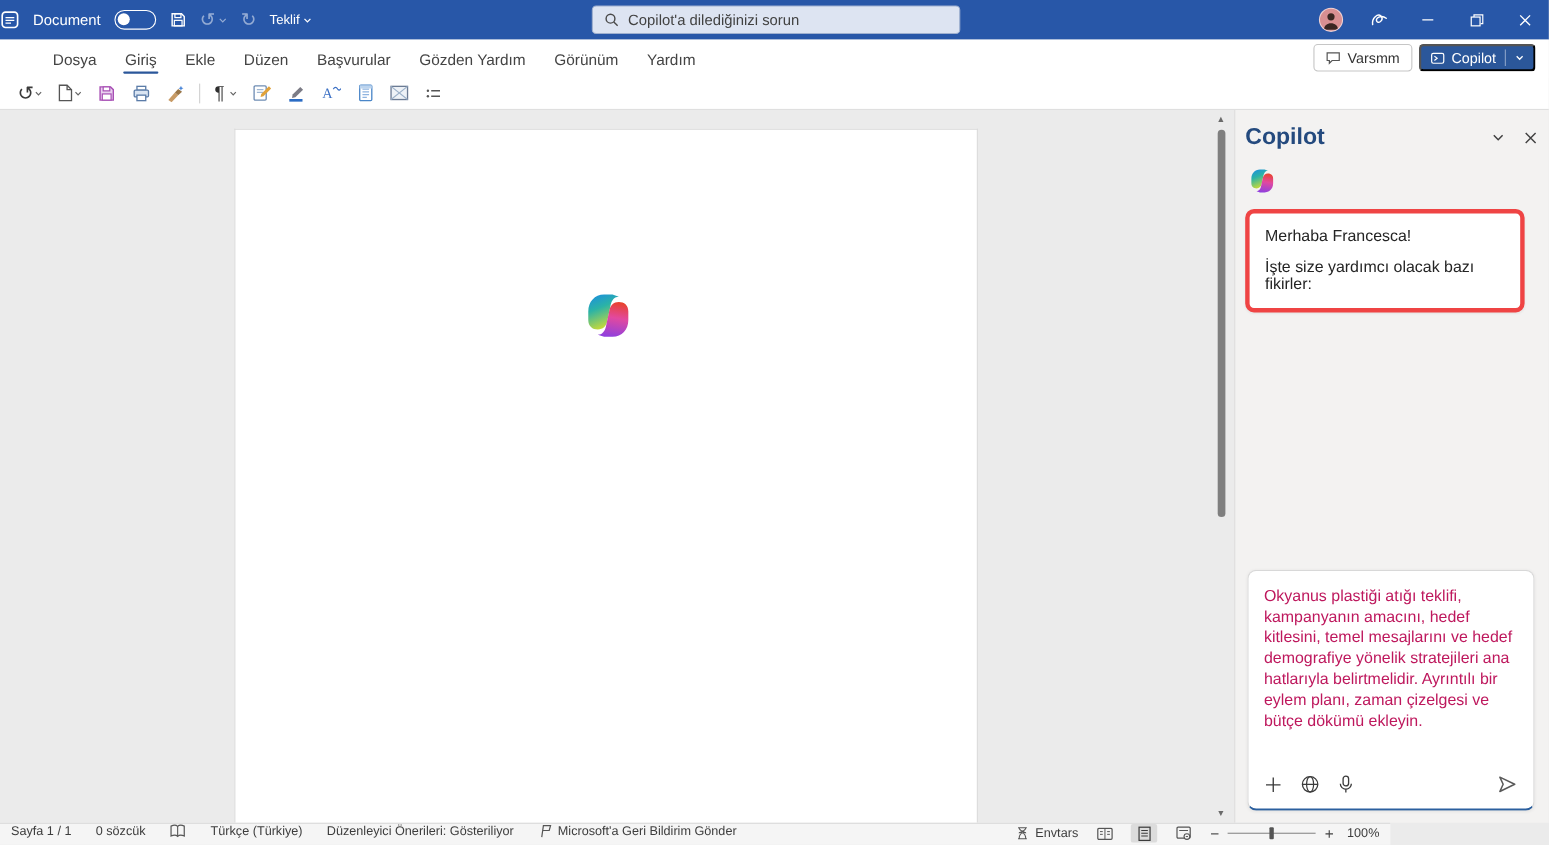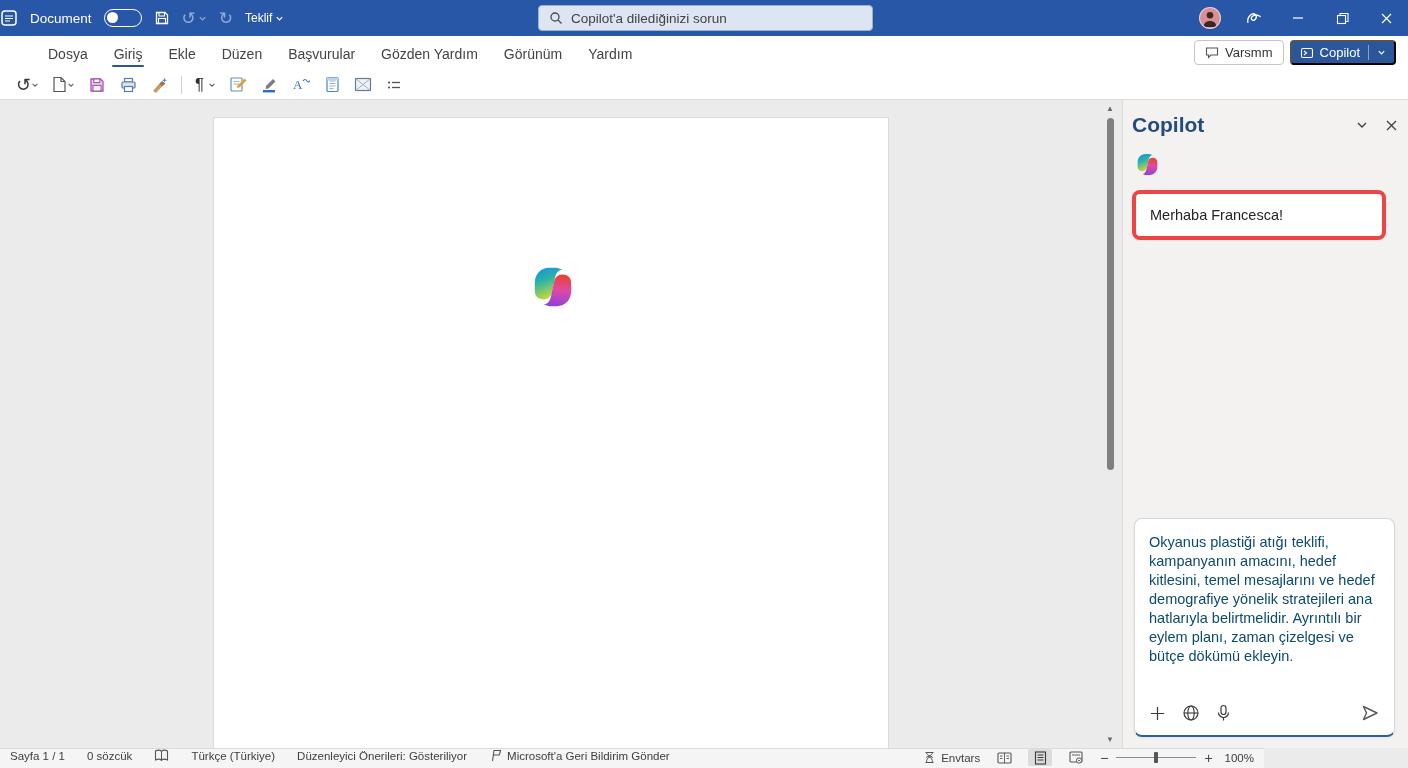--- a/index.html
+++ b/index.html
@@ -83,21 +83,21 @@
   .panel-logo { position:absolute; left:12px; top:52px; width:25px; height:25px; }
   .msg-card { position:absolute; left:9px; top:90px; width:254px;
     background:#fff; border:4px solid #ef4444; border-radius:8px;
     box-shadow:0 1px 2px rgba(0,0,0,.05); padding:13px 14px; font-size:14.5px;
     color:#242424; }
   .msg-card p + p { margin-top:12px; }
   .input-card { position:absolute; left:11px; top:418px; width:261px; height:219px;
     background:#fff; border:1px solid #d8d8d8; border-bottom:2px solid #2b5f9e;
     border-radius:8px; box-shadow:0 1px 3px rgba(0,0,0,.06); }
   .input-text { padding:14px 14px 0 14px; font-size:14.5px; line-height:19px;
-    color:#0c4a6e; }
+    color:#be185d; }
   .input-icons { position:absolute; left:0; right:0; bottom:8px; height:28px;
     display:flex; align-items:center; gap:16px; padding:0 14px; color:#3b3b3b; }
   .send { margin-left:auto; }
 
   
   .statusbar { position:absolute; left:0; bottom:0; width:1264px; height:20px;
     background:#f5f5f5; border-top:1px solid #dcdcdc; display:flex;
     align-items:flex-start; font-size:11.5px; color:#3d3d3d; }
   .sb-left { display:flex; align-items:center; gap:22px; padding-left:10px; }
   .sb-right { margin-left:auto; display:flex; align-items:center; gap:12px;
@@ -354,20 +354,21 @@
             <path d="M2 2 L11 11 M11 2 L2 11" stroke="#404040" stroke-width="1.3"></path>
           </svg>
       </span>
     </div>
     <svg class="panel-logo">
         <use href="#copilot-logo"></use>
       </svg>
 
     <div class="msg-card">
       <p>Merhaba Francesca!</p>
+      <p>İşte size yardımcı olacak bazı fikirler:</p>
     </div>
 
     <div class="input-card">
       <div class="input-text">Okyanus plastiği atığı teklifi, kampanyanın amacını, hedef kitlesini, temel mesajlarını ve hedef demografiye yönelik stratejileri ana hatlarıyla belirtmelidir. Ayrıntılı bir eylem planı, zaman çizelgesi ve bütçe dökümü ekleyin.</div>
       <div class="input-icons">
         <svg width="17" height="17" viewBox="0 0 18 18">
             <path d="M9 2 V16 M2 9 H16" stroke="#3b3b3b" stroke-width="1.3"></path>
           </svg>
         <svg width="18" height="18" viewBox="0 0 18 18">
             <circle cx="9" cy="9" r="7" fill="none" stroke="#3b3b3b" stroke-width="1.2"></circle>

